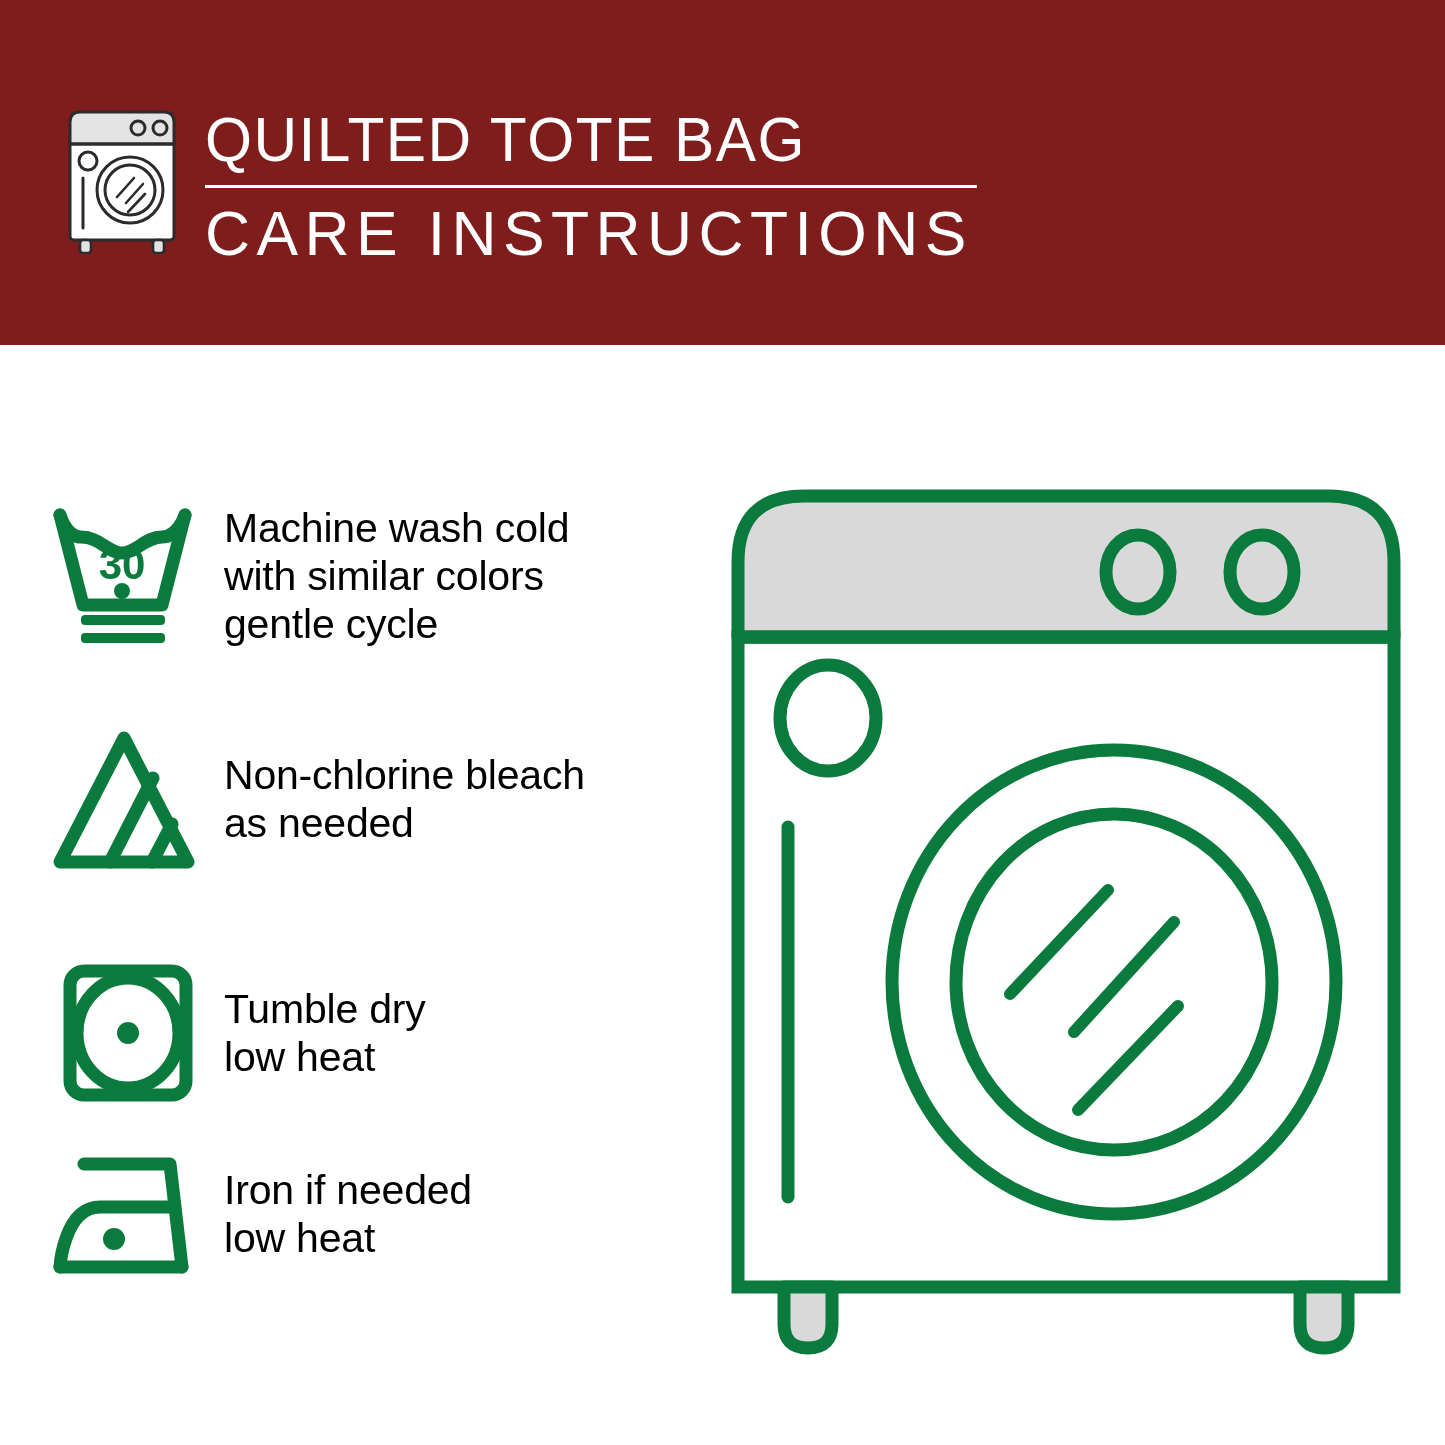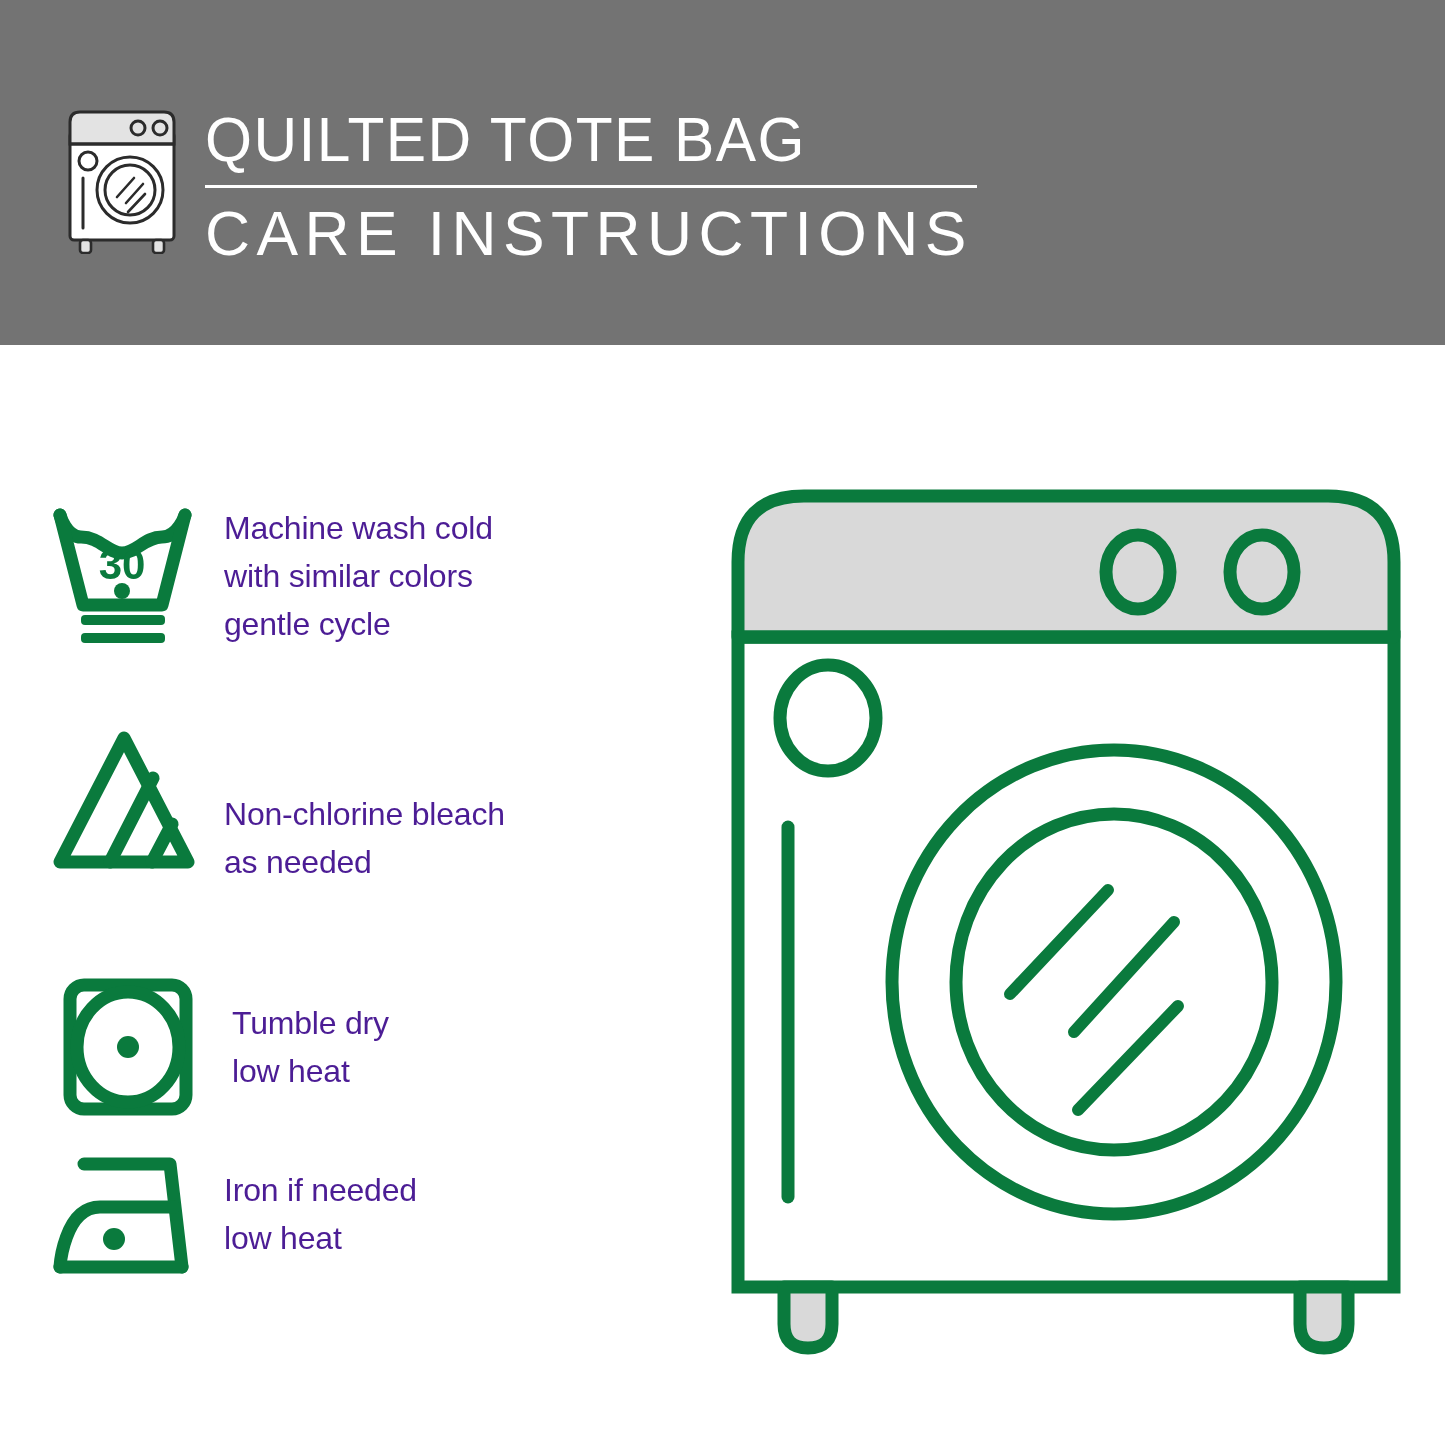--- a/index.html
+++ b/index.html
@@ -21,21 +21,21 @@
     background: #ffffff;
   }
 
   
   .header-band {
     position: absolute;
     left: 0;
     top: 0;
     width: 1445px;
     height: 345px;
-    background: #737373;
+    background: #7f1d1d;
   }
   .header-logo {
     position: absolute;
     left: 62px;
     top: 104px;
     width: 120px;
     height: 150px;
   }
   .header-text {
     position: absolute;
@@ -82,38 +82,38 @@
     height: 1100px;
   }
   .care-row {
     position: absolute;
     left: 0;
     width: 700px;
     display: flex;
     align-items: center;
   }
   .care-row-0 { top: 143px; }
-  .care-row-1 { top: 366px; align-items: flex-end; }
-  .care-row-2 { top: 614px; gap: 8px; }
+  .care-row-1 { top: 366px; }
+  .care-row-2 { top: 600px; }
   .care-row-3 { top: 781px; }
 
   .care-symbol {
     width: 192px;
     min-width: 192px;
     height: 175px;
     display: flex;
     align-items: center;
     justify-content: center;
     padding-left: 32px;
   }
   .care-text {
     font-family: "Liberation Sans", sans-serif;
-    font-size: 32px;
+    font-size: 41px;
     font-weight: 400;
-    color: #4c1d95;
+    color: #000000;
     line-height: 48px;
     letter-spacing: -0.2px;
     white-space: pre-line;
     padding-left: 0px;
   }
 
   
   .machine-art {
     position: absolute;
     left: 716px;

